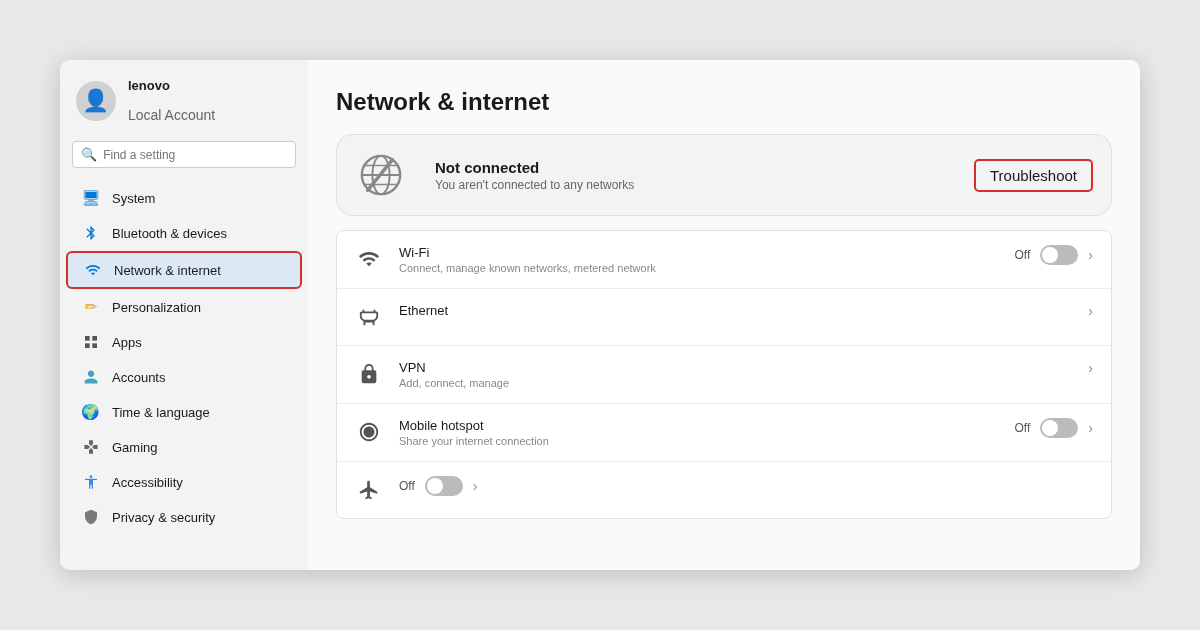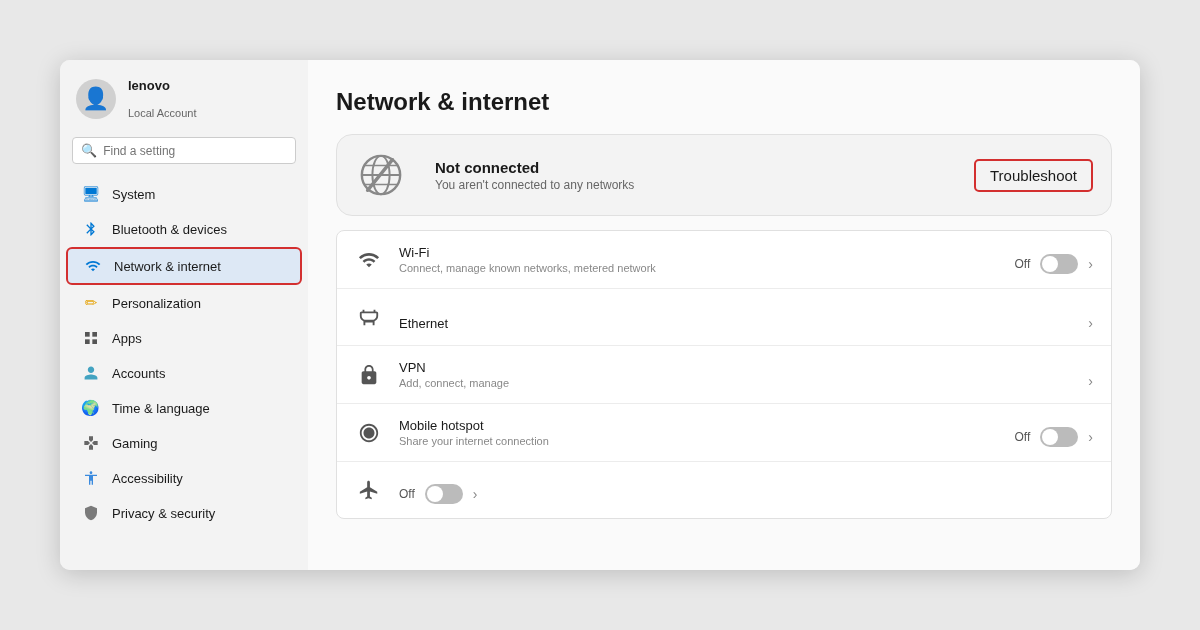--- a/index.html
+++ b/index.html
@@ -55,21 +55,21 @@
       display: flex;
       flex-direction: column;
       gap: 14px;
     }
     .user-name {
       font-size: 13px;
       font-weight: 600;
       color: #1a1a1a;
     }
     .user-role {
-      font-size: 11px;
+      font-size: 14px;
       color: #666;
     }
     .search-box {
       margin: 0 12px 12px 12px;
       display: flex;
       align-items: center;
       background: #fff;
       border: 1px solid #ccc;
       border-radius: 4px;
       padding: 5px 8px;
@@ -183,21 +183,21 @@
     }
     
     .settings-card {
       background: #fff;
       border: 1px solid #e0e0e0;
       border-radius: 8px;
       overflow: hidden;
     }
     .setting-row {
       display: flex;
-      align-items: flex-end;
+      align-items: flex-start;
       padding: 14px 18px;
       gap: 16px;
       border-bottom: 1px solid #ececec;
       cursor: pointer;
     }
     .setting-row:last-child {
       border-bottom: none;
     }
     .setting-icon {
       width: 28px;

